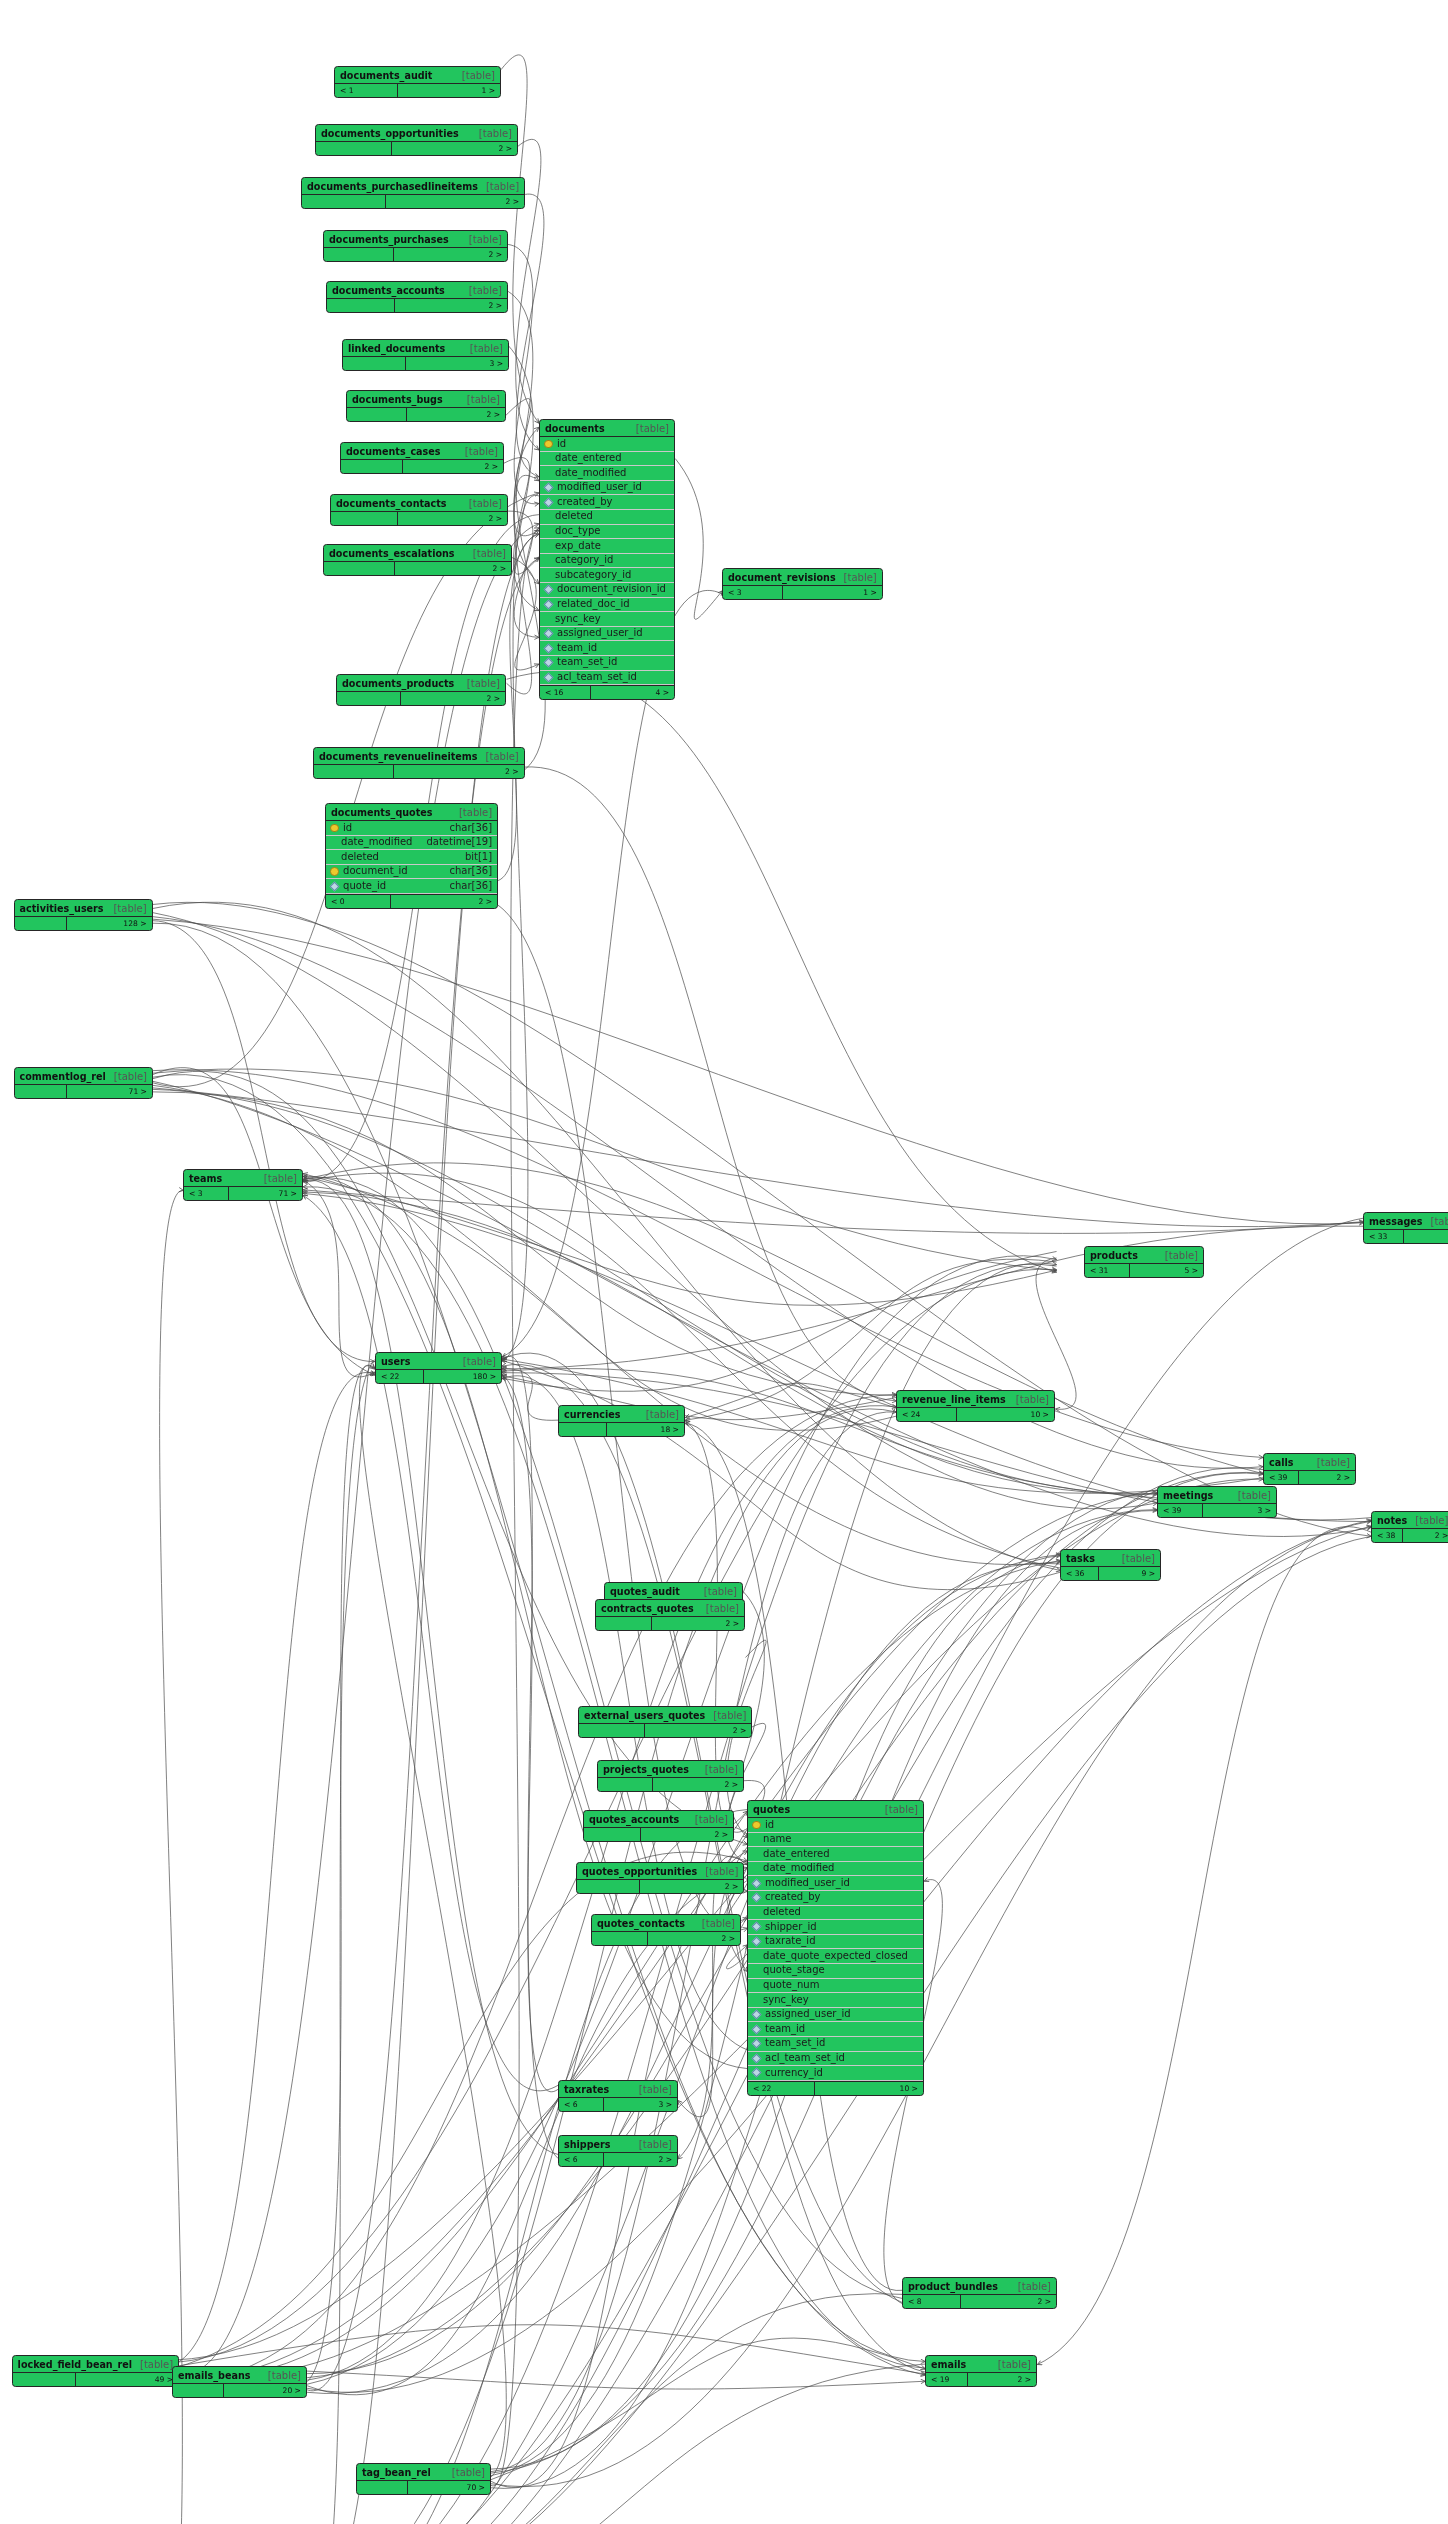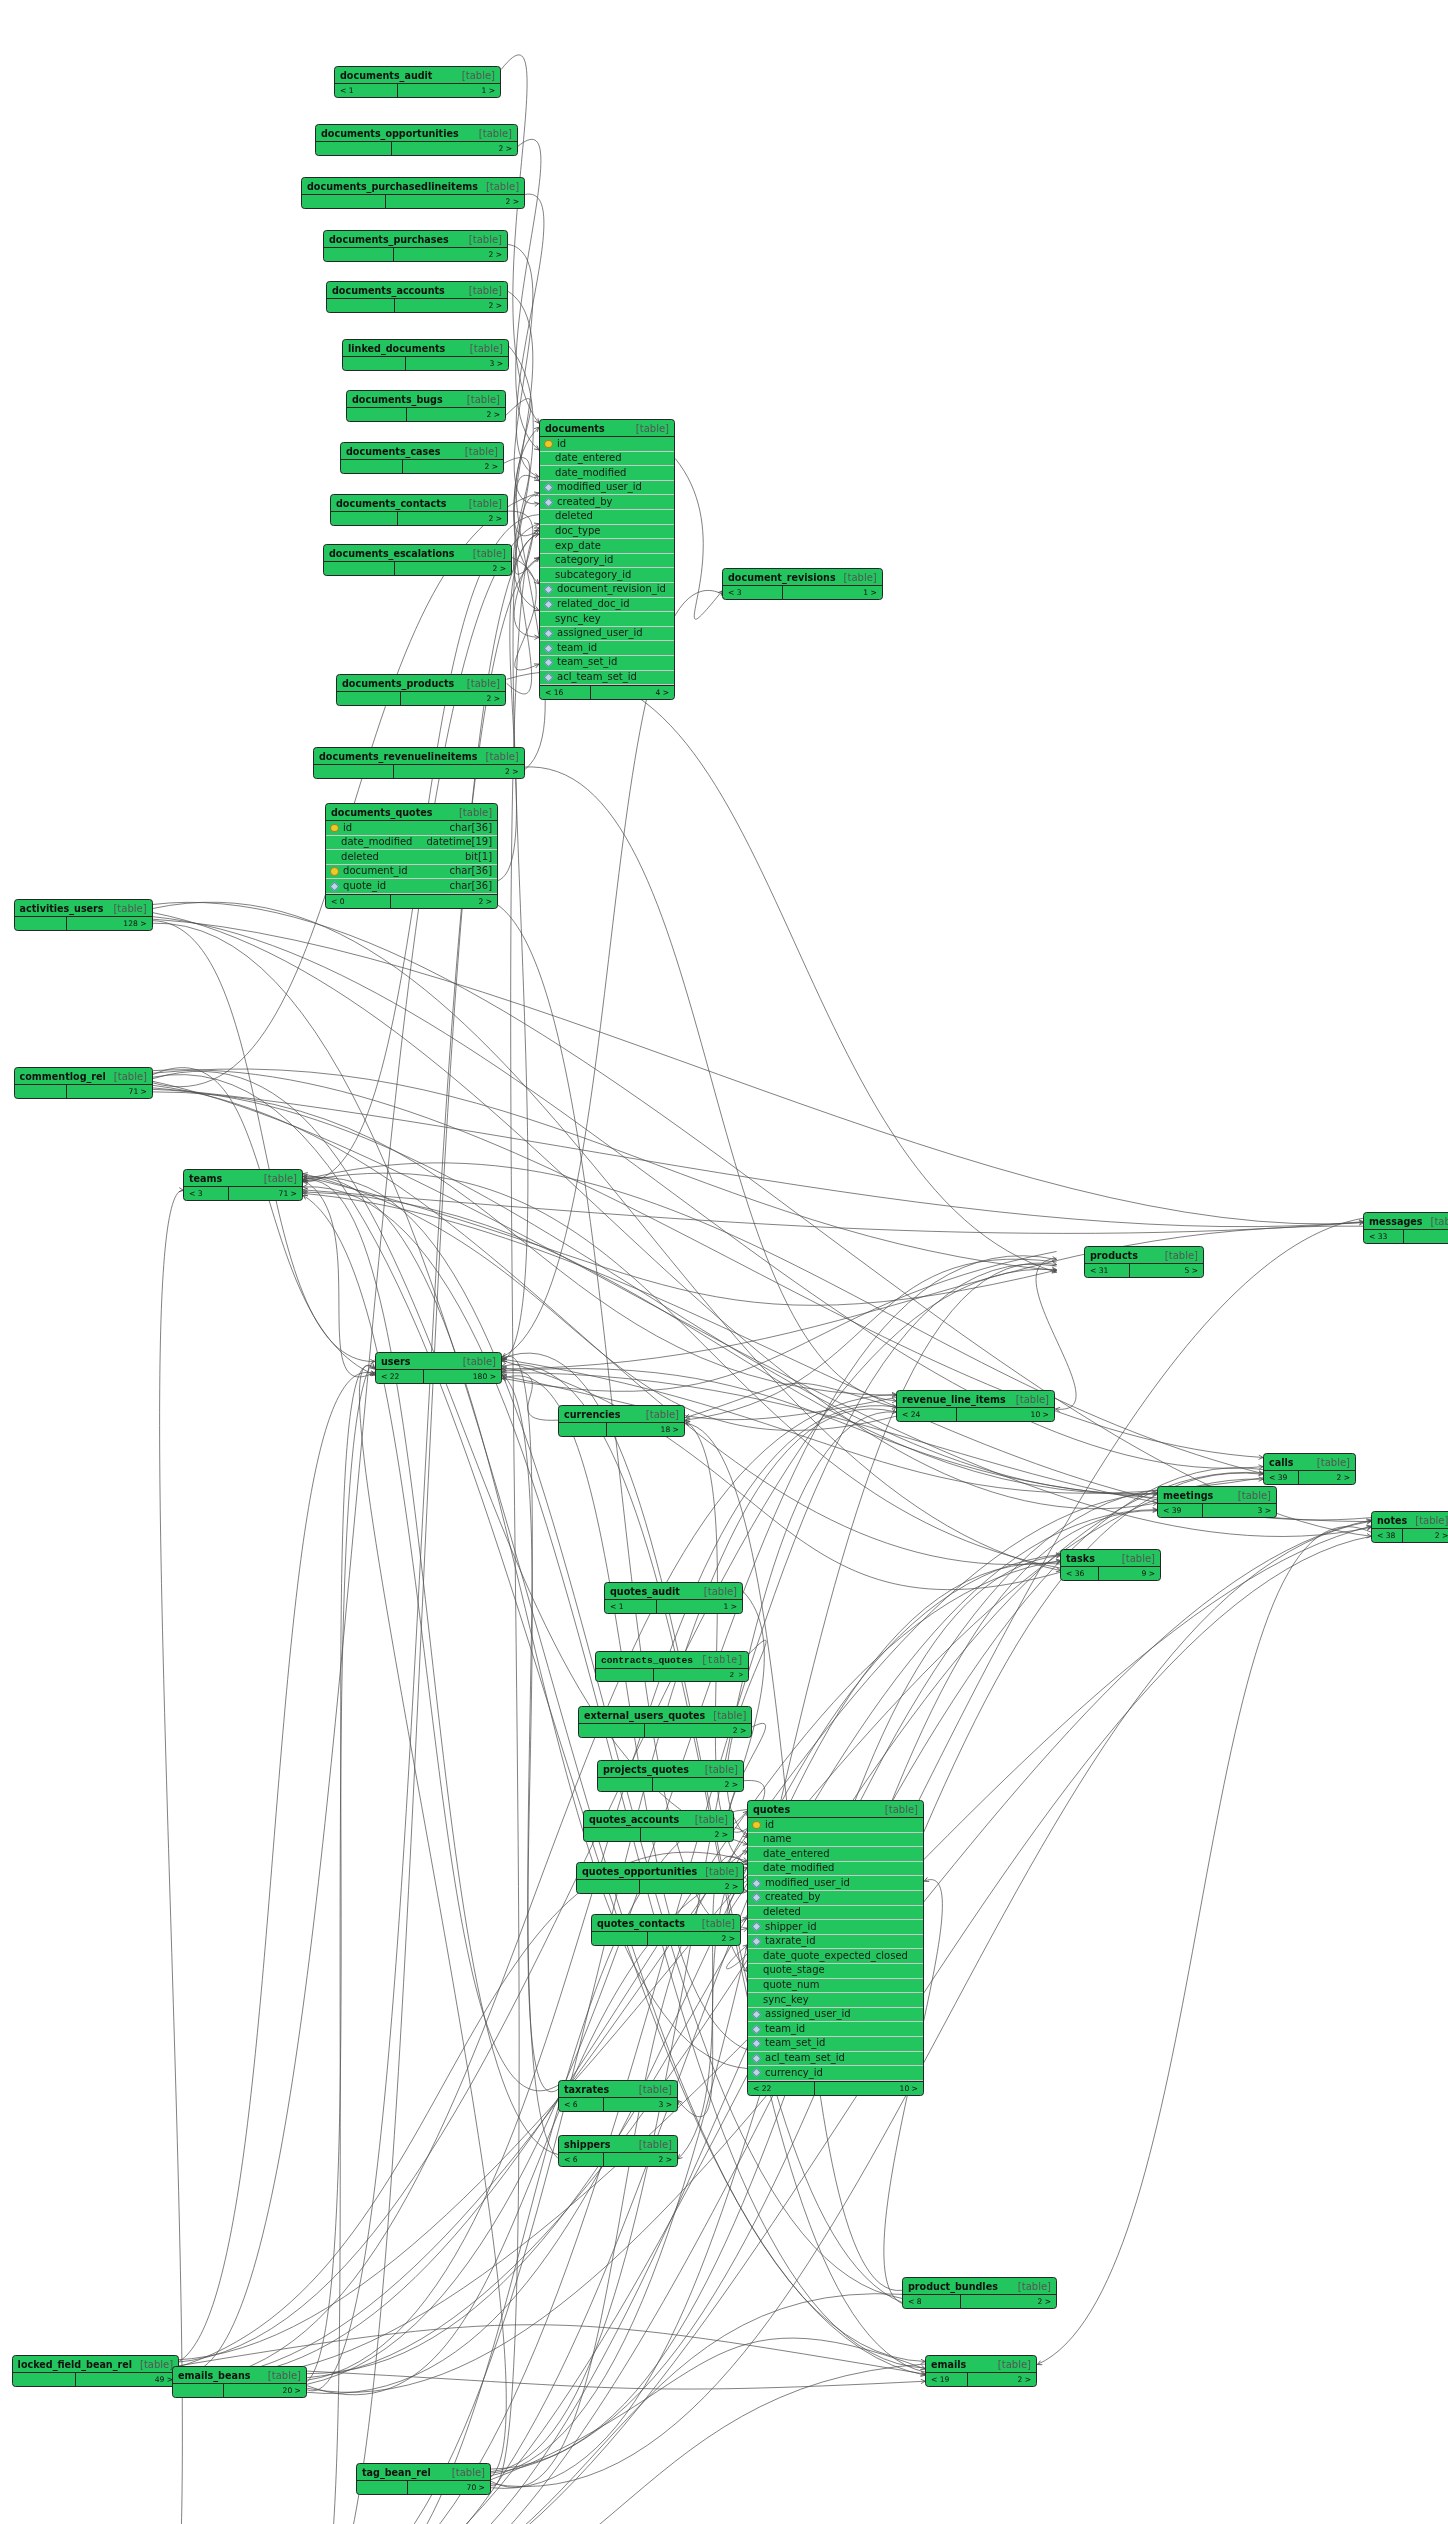--- a/index.html
+++ b/index.html
@@ -559,21 +559,21 @@
       <div class="node" style="left: 604px; top: 1582px; min-width: 139px;">
         <div class="hd">
           <span class="nm">quotes_audit</span>
           <span class="lb">[table]</span>
         </div>
         <div class="ft">
           <span class="fl">&lt; 1</span>
           <span class="fr">1 &gt;</span>
         </div>
       </div>
-      <div class="node" style="left: 595px; top: 1651px; min-width: 150px; font-family: Liberation Mono, monospace;">
+      <div class="node" style="left: 595px; top: 1599px; min-width: 150px;">
         <div class="hd">
           <span class="nm">contracts_quotes</span>
           <span class="lb">[table]</span>
         </div>
         <div class="ft">
           <span class="fl"> </span>
           <span class="fr">2 &gt;</span>
         </div>
       </div>
       <div class="node" style="left: 578px; top: 1706px; min-width: 167px;">

